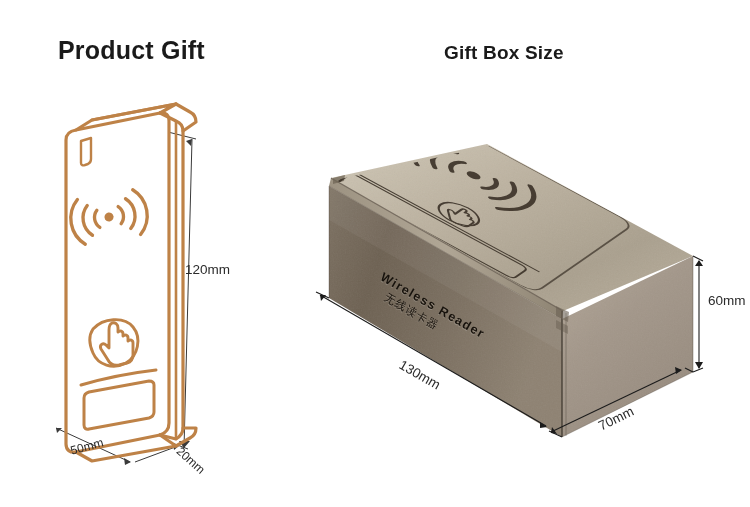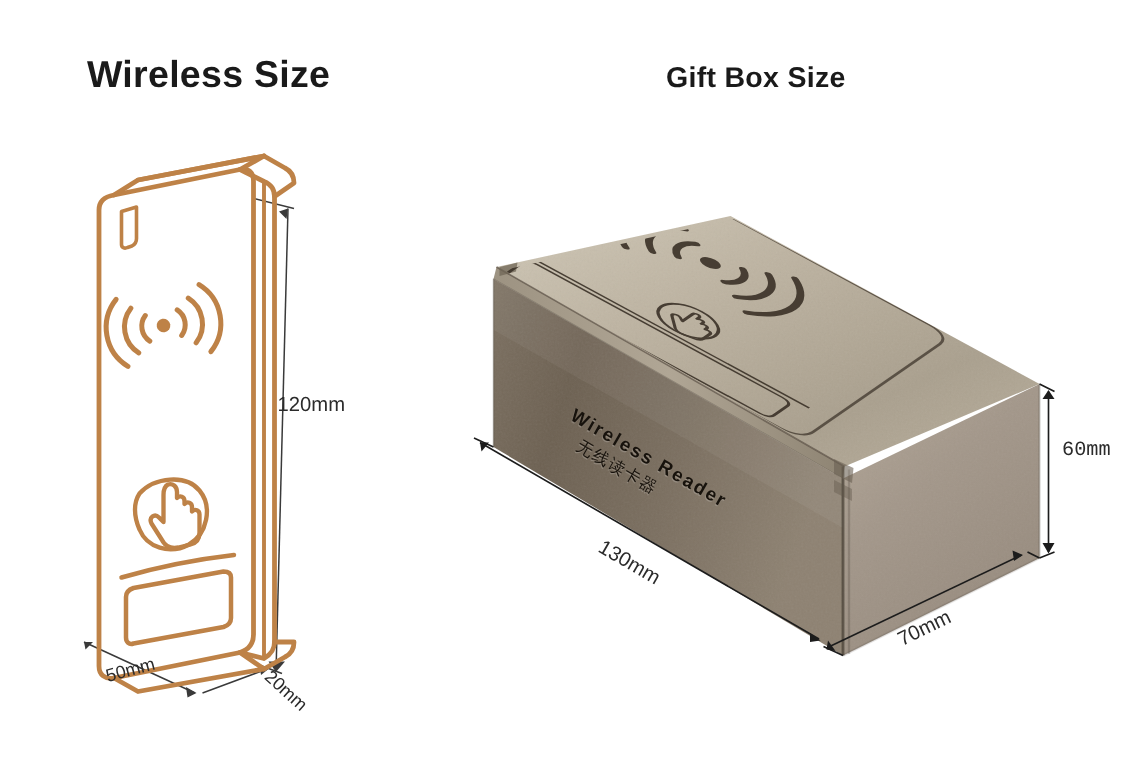--- a/index.html
+++ b/index.html
@@ -43,21 +43,21 @@
     position:absolute;color:#17120c;font-weight:bold;white-space:nowrap;
     font-family:"Liberation Sans","DejaVu Sans",sans-serif;
     text-shadow:0 1px 0 rgba(255,255,255,.18);
   }
 </style>
 </head>
 <body>
 
 <div id="stage">
 
-  <div class="heading" id="h-product">Wireless Size</div>
+  <div class="heading" id="h-product">Product Gift</div>
 
   <div class="heading" id="h-giftbox">Gift Box Size</div>
 
   <div class="layer">
     <svg width="750" height="507" viewBox="0 0 750 507">
       <defs>
         <g id="rfidwave">
           <circle cx="0" cy="0" r="4.2" fill="#BE8247"></circle>
           <path d="M 10,-8 A 11,11 0 0 1 10,8" fill="none" stroke="#BE8247" stroke-width="3.1" stroke-linecap="round"></path>
           <path d="M 18,-14 A 19,19 0 0 1 18,14" fill="none" stroke="#BE8247" stroke-width="3.1" stroke-linecap="round"></path>
@@ -318,15 +318,15 @@
                 transform:rotate(30deg);transform-origin:left top;">Wireless Reader</div>
 
     <div class="boxtext" style="left:389px;top:290px;font-size:11px;letter-spacing:1.1px;font-weight:normal;
                 transform:rotate(30deg);transform-origin:left top;">无线读卡器</div>
   </div>
 
   <div class="dim" style="left:404px;top:357px;transform:rotate(30deg);transform-origin:left top;">130mm</div>
 
   <div class="dim" style="left:596px;top:420px;transform:rotate(-26deg);transform-origin:left top;">70mm</div>
 
-  <div class="dim" style="left:708px;top:293px;font-family:Liberation Mono, monospace;">60mm</div>
+  <div class="dim" style="left:708px;top:293px;">60mm</div>
 
 </div>
 
 </body></html>

